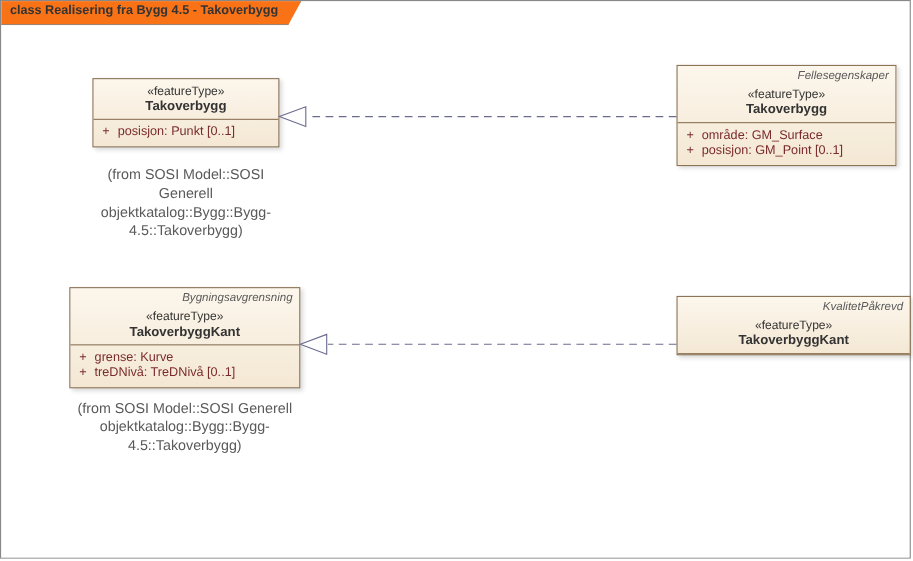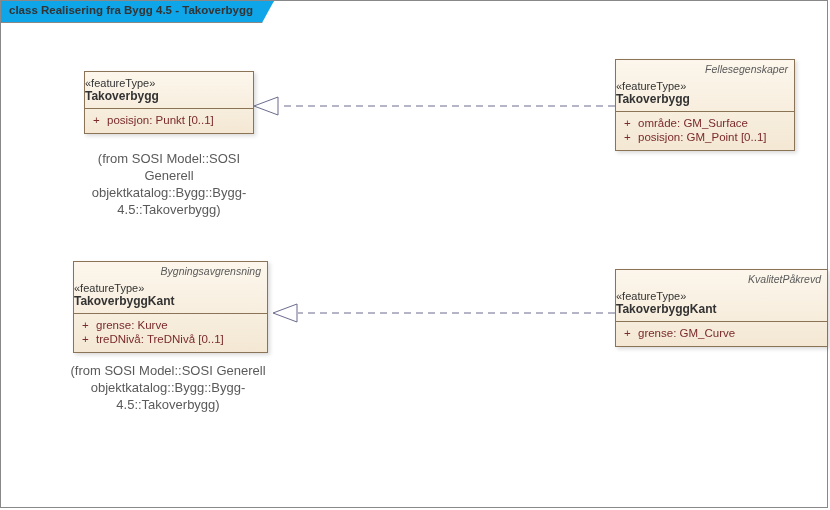--- a/index.html
+++ b/index.html
@@ -18,32 +18,33 @@
     margin: 0;
   }
   .frame-tab {
     position: absolute;
     top: 0; left: 0;
     height: 22px;
     padding: 3px 20px 3px 8px;
     border-right: 1px solid #888;
     border-bottom: 1px solid #888;
     font-weight: bold;
-    background: #0ea5e9;
+    background: #f97316;
     clip-path: polygon(0 0, 100% 0, calc(100% - 12px) 100%, 0 100%);
   }
   .class-box {
     position: absolute;
     background: linear-gradient(to bottom, #fcf6ec, #f4e8d4);
     border: 1px solid #8b7355;
     box-shadow: 2px 2px 4px rgba(0,0,0,0.15);
   }
   .class-head {
     border-bottom: 1px solid #8b7355;
-    padding: 5px 0;
+    padding: 5px 16px;
+    text-align: center;
   }
   .class-stereo-top {
     text-align: right;
     font-style: italic;
     color: #5a5a5a;
     padding: 3px 6px 0 6px;
     font-size: 10.5px;
   }
   .stereo { font-size: 11px; }
   .class-name { font-weight: bold; font-size: 12px; }
@@ -79,56 +80,53 @@
       <div class="class-name">Takoverbygg</div>
     </div>
     <div class="attrs">
       <div class="attr-row"><span class="plus">+</span><span>posisjon: Punkt [0..1]</span></div>
     </div>
   </div>
   <div class="caption" style="left:75px; top:150px; width:186px;">
     <span>(from SOSI Model::SOSI Generell objektkatalog::Bygg::Bygg-4.5::Takoverbygg)</span>
   </div>
 
-  <div class="class-box" style="left:614px; top:58px; width:180px;">
+  <div class="class-box" style="left:614px; top:58px; width:200px;">
     <div class="class-stereo-top">Fellesegenskaper</div>
     <div class="class-head" style="border-top:none;">
       <div class="stereo">«featureType»</div>
       <div class="class-name">Takoverbygg</div>
     </div>
     <div class="attrs">
       <div class="attr-row"><span class="plus">+</span><span>område: GM_Surface</span></div>
       <div class="attr-row"><span class="plus">+</span><span>posisjon: GM_Point [0..1]</span></div>
     </div>
   </div>
 
-  <div class="class-box" style="left:72px; top:260px; width:195px;">
+  <div class="class-box" style="left:62px; top:260px; width:210px;">
     <div class="class-stereo-top">Bygningsavgrensning</div>
     <div class="class-head">
       <div class="stereo">«featureType»</div>
       <div class="class-name">TakoverbyggKant</div>
     </div>
     <div class="attrs">
       <div class="attr-row"><span class="plus">+</span><span>grense: Kurve</span></div>
       <div class="attr-row"><span class="plus">+</span><span>treDNivå: TreDNivå [0..1]</span></div>
     </div>
   </div>
   <div class="caption" style="left:62px; top:362px; width:210px;">
     <span>(from SOSI Model::SOSI Generell objektkatalog::Bygg::Bygg-4.5::Takoverbygg)</span>
   </div>
 
   <div class="class-box" style="left:614px; top:268px; width:213px;">
     <div class="class-stereo-top">KvalitetPåkrevd</div>
     <div class="class-head">
       <div class="stereo">«featureType»</div>
       <div class="class-name">TakoverbyggKant</div>
     </div>
-    <div class="attrs">
-      <div class="attr-row"><span class="plus">+</span><span>grense: GM_Curve</span></div>
-    </div>
   </div>
 
   <svg class="connectors">
 
     <line x1="614" y1="105" x2="278" y2="105" stroke="#6b6b8e" stroke-width="1" stroke-dasharray="7 5"></line>
     <polygon points="253,105 277,96 277,114" fill="#fefefe" stroke="#6b6b8e" stroke-width="1"></polygon>
 
     <line x1="614" y1="312" x2="297" y2="312" stroke="#6b6b8e" stroke-width="1" stroke-dasharray="7 5"></line>
     <polygon points="272,312 296,303 296,321" fill="#fefefe" stroke="#6b6b8e" stroke-width="1"></polygon>
   </svg>

